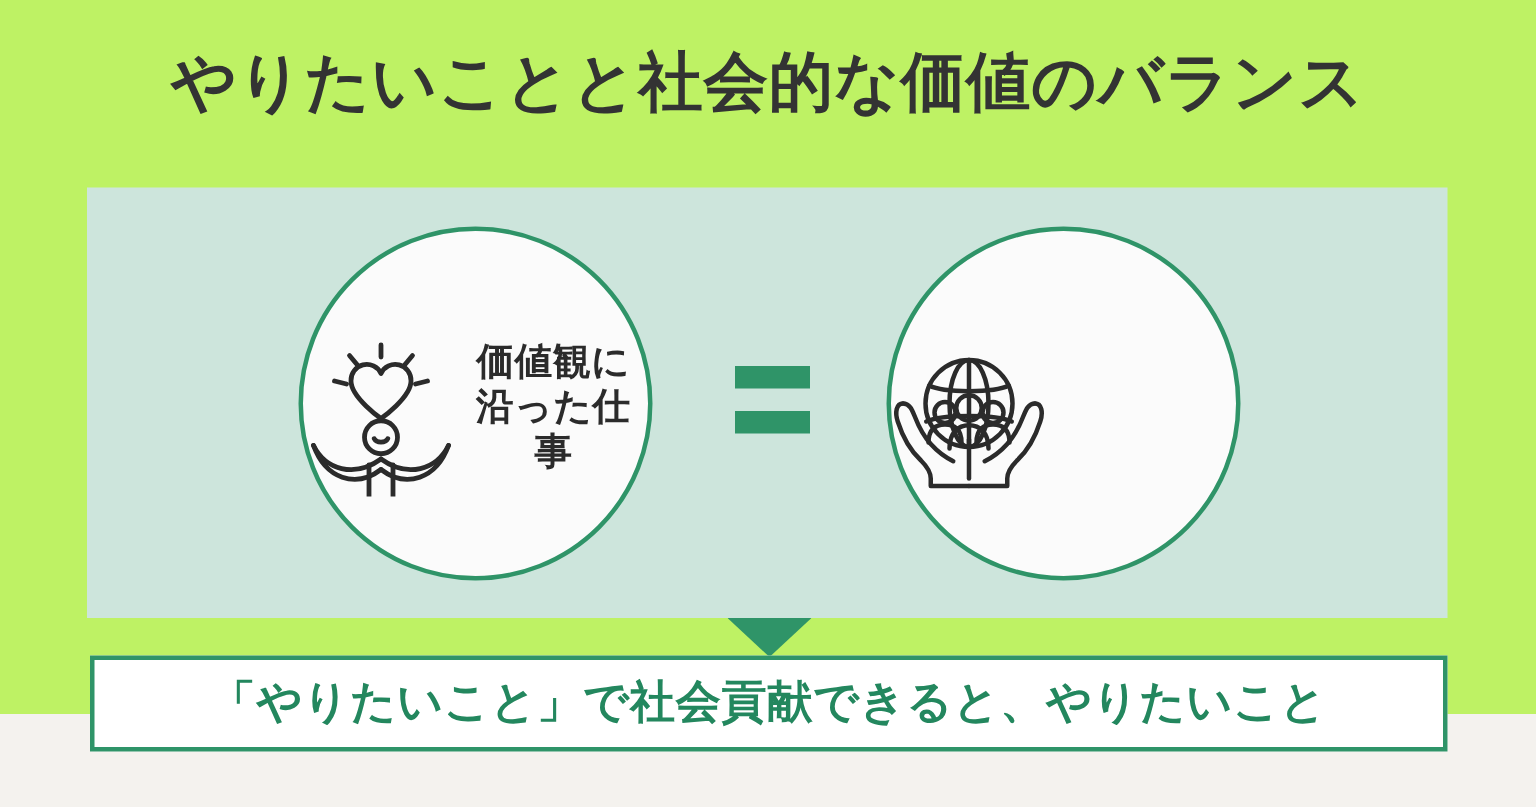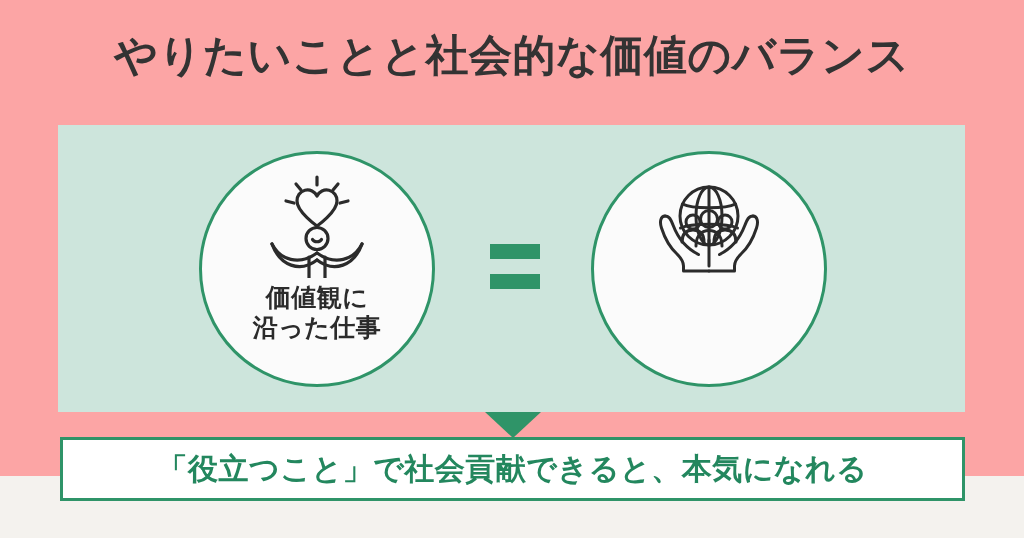--- a/index.html
+++ b/index.html
@@ -13,21 +13,21 @@
     background: #f4f2ee;
     font-family: "Liberation Sans", "DejaVu Sans", sans-serif;
     overflow: hidden;
     position: relative;
   }
 
   #stage {
     position: relative;
     width: 1024px;
     height: 476px;
-    background: #fca5a5;
+    background: #bef264;
   }
 
   
   .title {
     position: absolute;
     left: 0;
     top: 29px;
     width: 1024px;
     text-align: center;
     font-size: 43px;
@@ -51,21 +51,21 @@
   
   .circle {
     position: absolute;
     width: 236px;
     height: 236px;
     border-radius: 50%;
     background: #fbfbfb;
     border: 3px solid #2f9468;
     box-sizing: border-box;
     display: flex;
-    flex-direction: column;
+    flex-direction: row;
     align-items: center;
     justify-content: flex-start;
   }
   .circle-left  { left: 141px; top: 26px; }
   .circle-right { left: 533px; top: 26px; }
 
   .circle-icon {
     margin-top: 20px;
     width: 104px;
     height: 104px;
@@ -225,16 +225,16 @@
                    C 85.5 53.5, 82 60, 77.5 65
                    C 73 70, 67.5 74, 62.5 76.5"></path>
         </svg>
       </span>
     </div>
   </div>
 
   <div class="arrow-down"></div>
 
   <div class="banner">
-    <span class="banner-text">「役立つこと」で社会貢献できると、本気になれる</span>
+    <span class="banner-text">「やりたいこと」で社会貢献できると、やりたいこと</span>
   </div>
 
 </div>
 
 </body></html>

